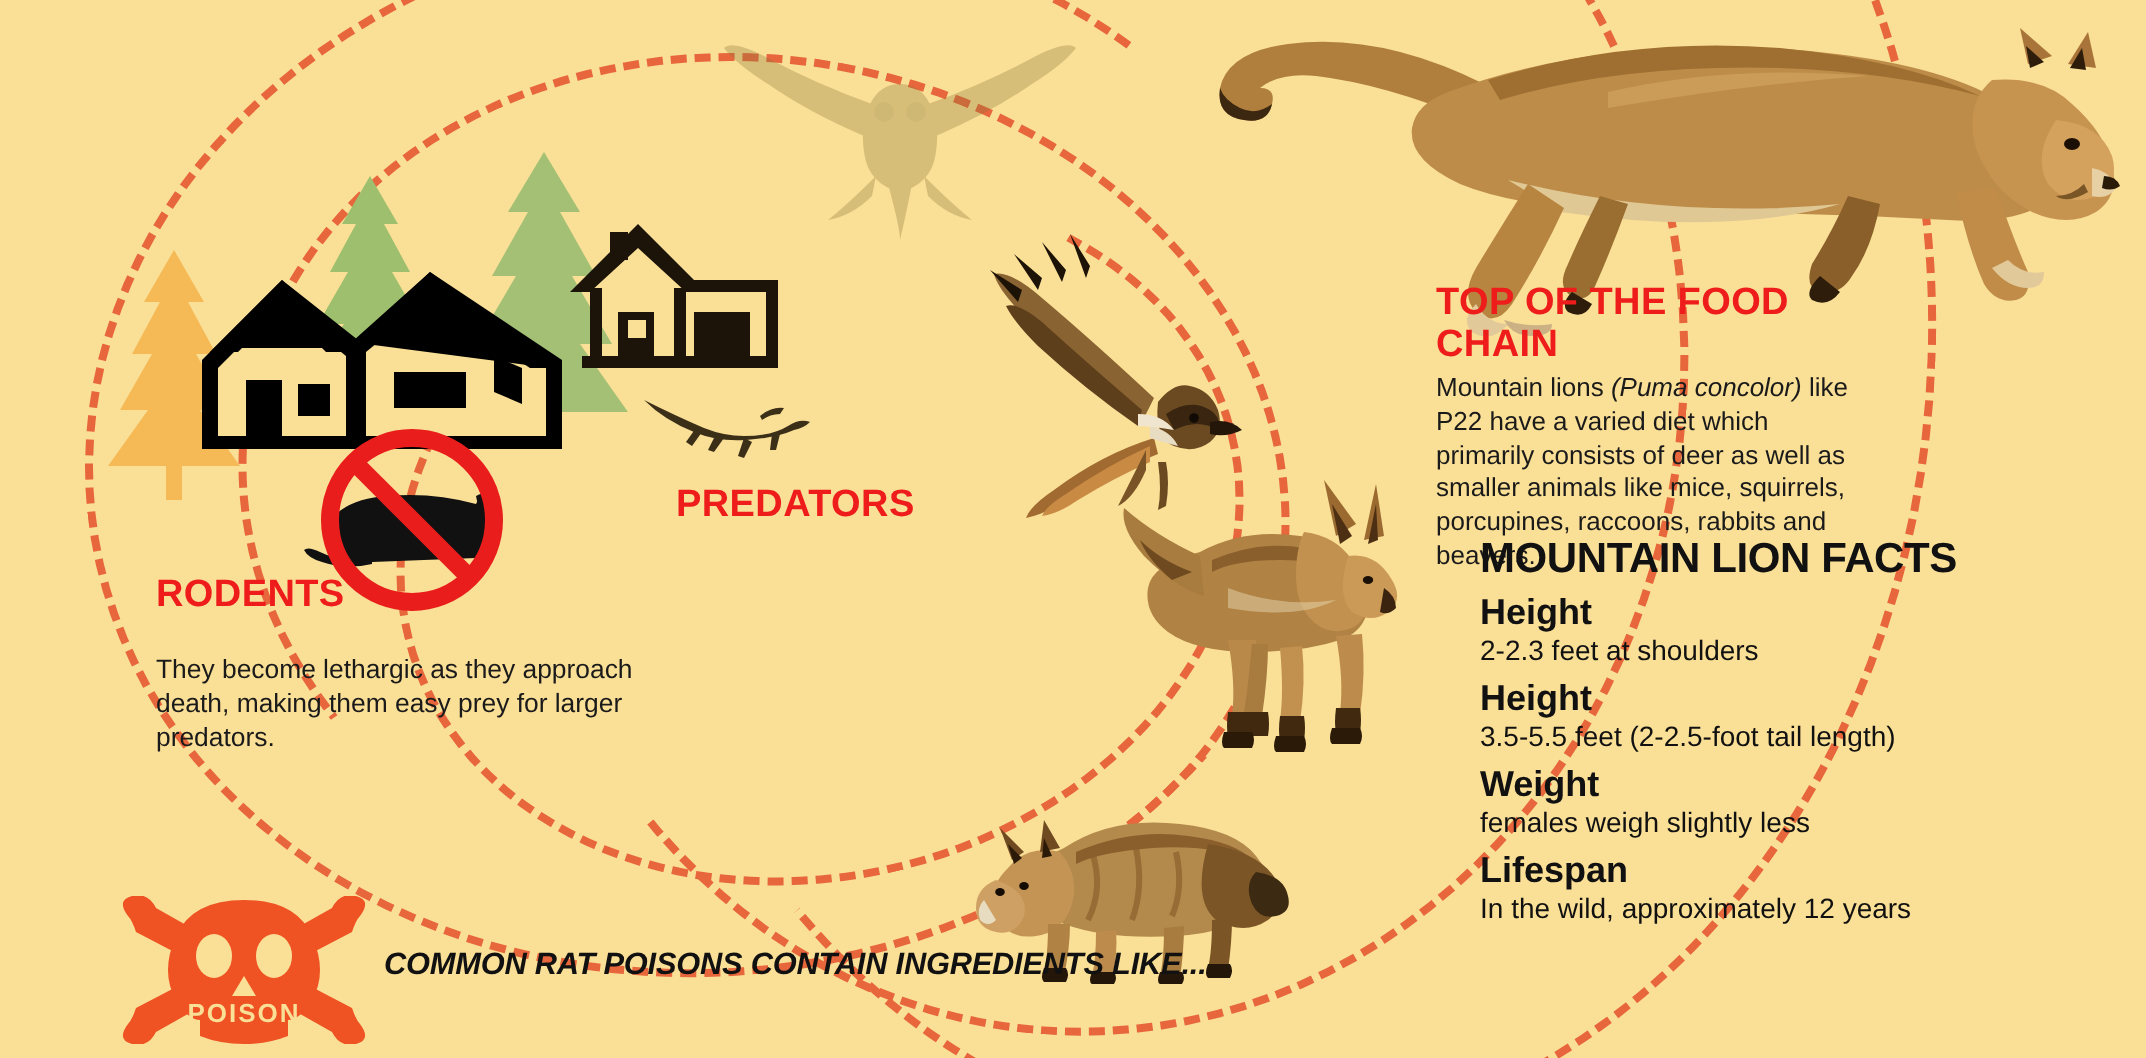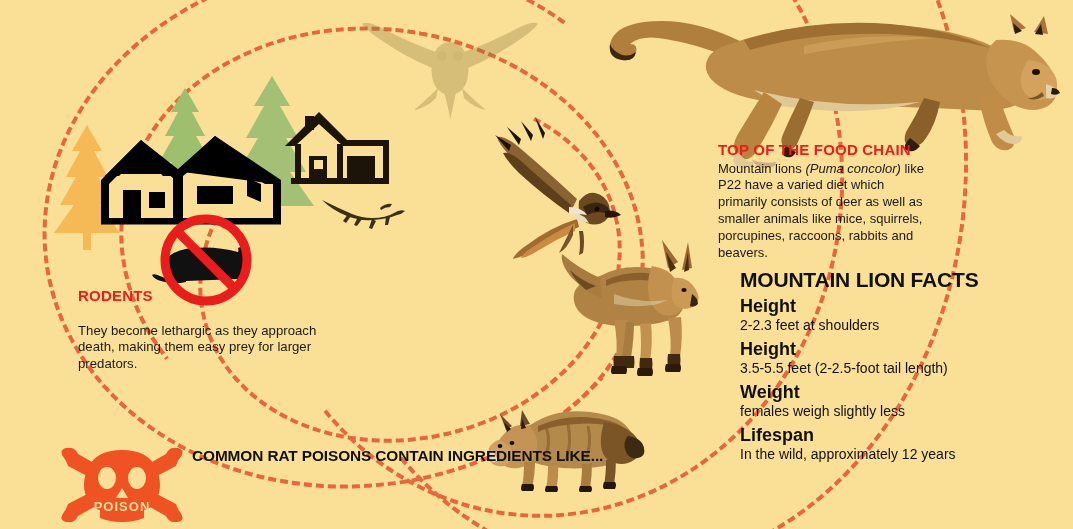--- a/index.html
+++ b/index.html
@@ -19,37 +19,37 @@
           border-color:#e8663c #e8663c transparent #e8663c;transform:rotate(10deg);}
   .arc.a3{left:196px;top:96px;width:420px;height:336px;border-width:4px;
           border-color:transparent #e8663c #e8663c #e8663c;transform:rotate(-14deg);}
   .arc.a4{left:246px;top:-150px;width:590px;height:660px;border-width:4px;
           border-color:#e8663c #e8663c #e8663c transparent;transform:rotate(4deg);}
   .arc.a5{left:300px;top:-236px;width:660px;height:800px;border-width:4px;
           border-color:transparent #e8663c #e8663c transparent;transform:rotate(2deg);}
 
   
   .blk{position:absolute;}
-  .hd-red{color:#ee1d1c;font-weight:bold;font-size:15px;letter-spacing:.2px;
+  .hd-red{color:#ee1d1c;font-weight:bold;font-size:19px;letter-spacing:.2px;
           margin:0 0 2px 0;line-height:1.1;}
   .body-t{color:#1a1a1a;font-size:13.2px;line-height:1.28;margin:0;}
   .body-t.sp{margin-top:18px;}
 
   #rodents{left:78px;top:288px;width:252px;}
   #predators{left:338px;top:243px;width:196px;}
   #topchain{left:718px;top:142px;width:216px;}
   #topchain .body-t{font-size:13px;line-height:1.30;}
   #topchain em{font-style:italic;}
 
   #facts{left:740px;top:268px;width:262px;}
   .facts-title{font-weight:bold;font-size:21px;color:#111;letter-spacing:-.2px;margin:0 0 4px 0;}
   .fact-k{font-weight:bold;font-size:18px;color:#111;line-height:1.18;}
   .fact-v{font-size:14px;color:#111;line-height:1.20;margin-bottom:5px;}
 
-  #poisonline{left:192px;top:447px;width:520px;}
+  #poisonline{left:192px;top:474px;width:520px;font-style:italic;}
   .pl-title{font-weight:bold;font-size:15.4px;color:#111;letter-spacing:-.1px;margin:0 0 2px 0;}
   .pl-sub{font-size:12.6px;color:#111;margin:0;}
 
   
   .tree{position:absolute;}
 
   
   .house{position:absolute;}
 
   
@@ -284,20 +284,21 @@
 
     <text x="64" y="63" text-anchor="middle" font-family="Liberation Sans, sans-serif" font-size="13" font-weight="bold" fill="#fadf96" letter-spacing="1">POISON</text>
   </svg>
 
   <div class="blk" id="rodents">
     <p class="hd-red">RODENTS</p>
     <p class="body-t sp">They become lethargic as they approach death, making them easy prey for larger predators.</p>
   </div>
 
   <div class="blk" id="predators">
+    <p class="hd-red">PREDATORS</p>
   </div>
 
   <div class="blk" id="topchain">
     <p class="hd-red">TOP OF THE FOOD CHAIN</p>
     <p class="body-t"><span>Mountain lions </span><em>(Puma concolor)</em><span> like P22 have a varied diet which primarily consists of deer as well as smaller animals like mice, squirrels, porcupines, raccoons, rabbits and beavers.</span></p>
   </div>
 
   <div class="blk" id="facts">
     <div class="facts-title">MOUNTAIN LION FACTS</div>
 

